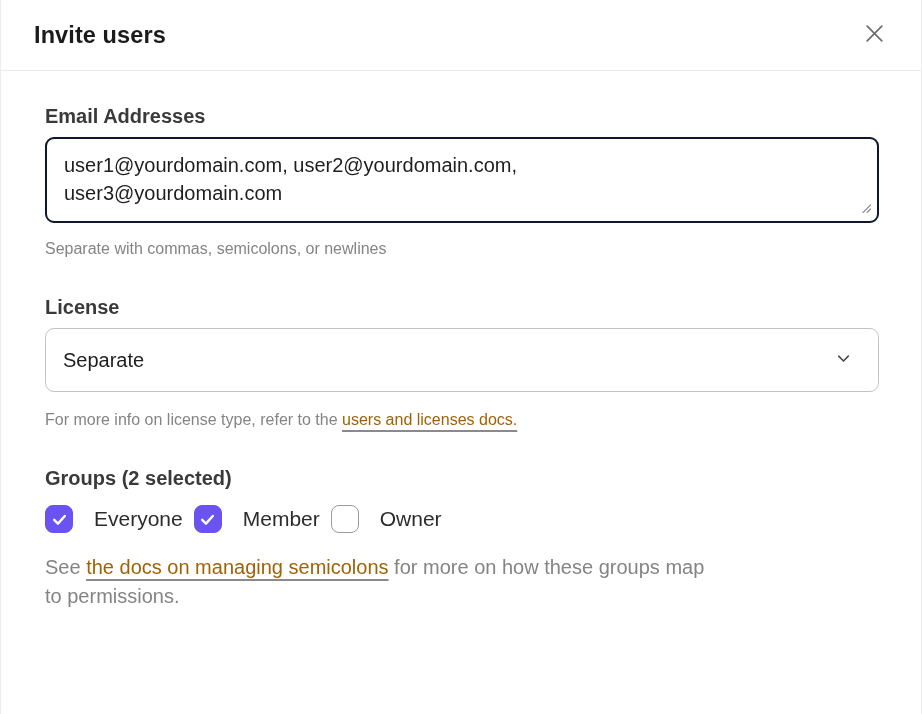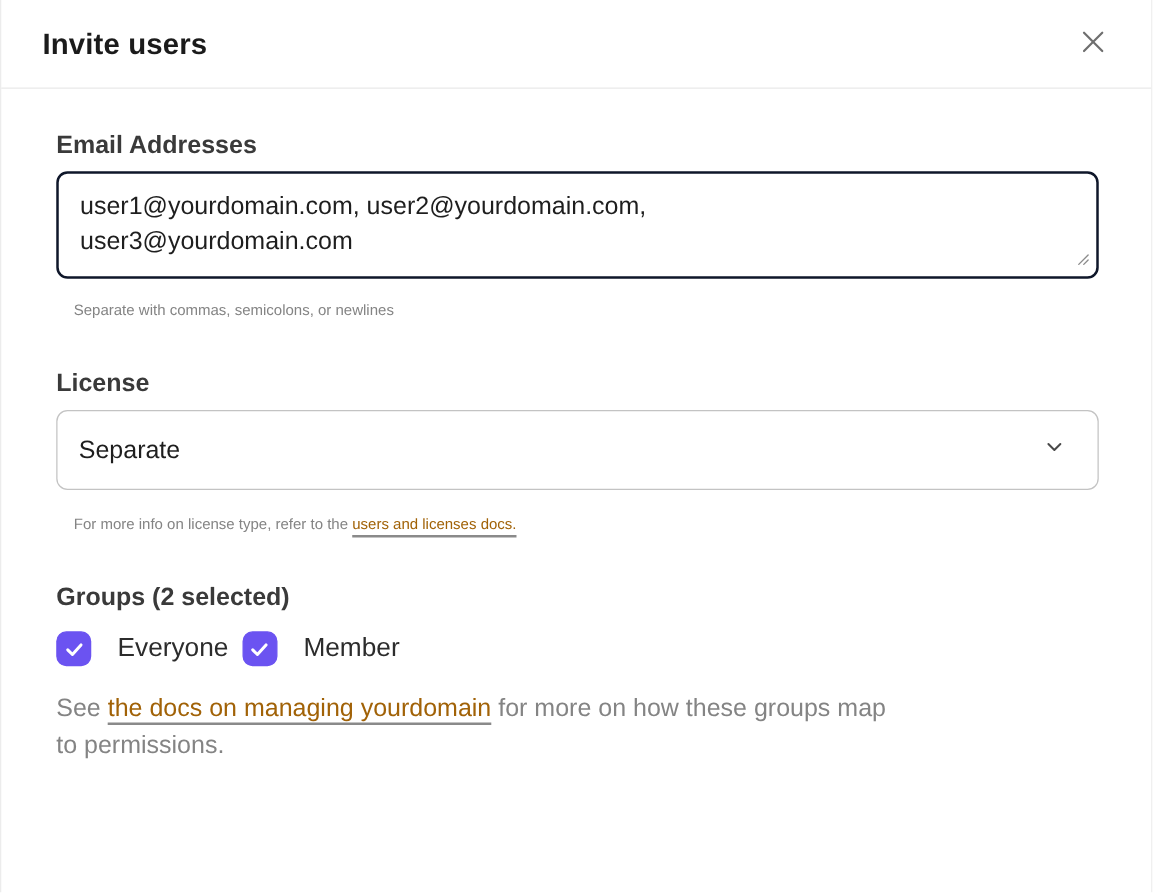--- a/index.html
+++ b/index.html
@@ -65,24 +65,23 @@
     background: #fff;
   }
   .resize-grip {
     position: absolute;
     right: 5px;
     bottom: 5px;
     pointer-events: none;
   }
   .helper {
     margin-top: 11px;
-    font-size: 12px;
+    font-size: 16px;
     line-height: 29px;
     color: #848484;
-    margin-left: 14px;
   }
   .section { margin-top: 32px; }
   .selectbox {
     width: 834px;
     height: 64px;
     border: 1px solid #c3c3c3;
     border-radius: 9px;
     background: #fff;
     display: flex;
     align-items: center;
@@ -201,18 +200,24 @@
           <span class="check-label">Everyone</span>
         </div>
         <div class="check-row">
           <span class="checkbox checked">
             <svg width="17" height="17" viewBox="0 0 24 24" fill="none">
               <path d="M4.5 12.5 L9.8 17.8 L19.5 7" stroke="#ffffff" stroke-width="3.4" stroke-linecap="round" stroke-linejoin="round"></path>
             </svg>
           </span>
           <span class="check-label">Member</span>
         </div>
+        <div class="check-row">
+          <span class="checkbox">
+            
+          </span>
+          <span class="check-label">Owner</span>
+        </div>
       </div>
-      <div class="bottom-helper"><span>See </span><a class="helper-link">the docs on managing yourdomain</a><span> for more on how these groups map</span><br><span>to permissions.</span></div>
+      <div class="bottom-helper"><span>See </span><a class="helper-link">the docs on managing semicolons</a><span> for more on how these groups map</span><br><span>to permissions.</span></div>
     </div>
 
   </div>
 </div>
 
 </body></html>

